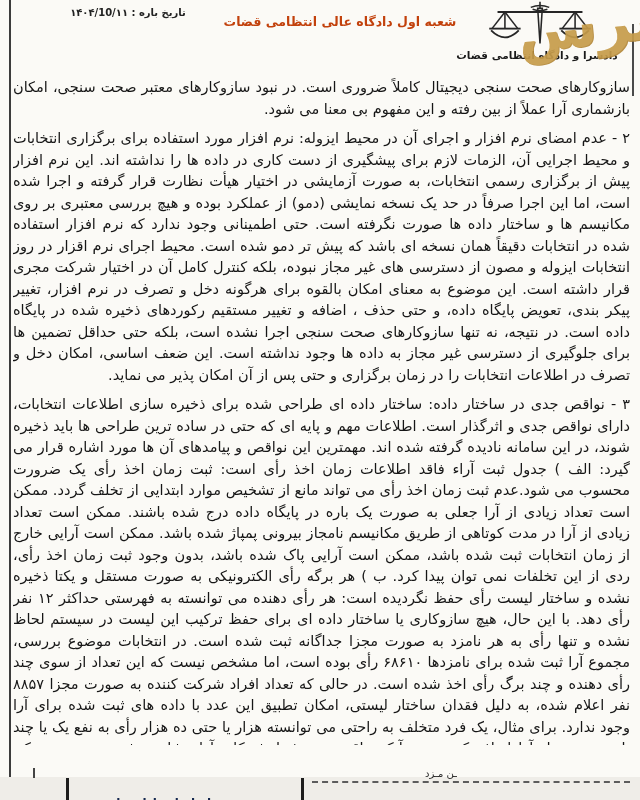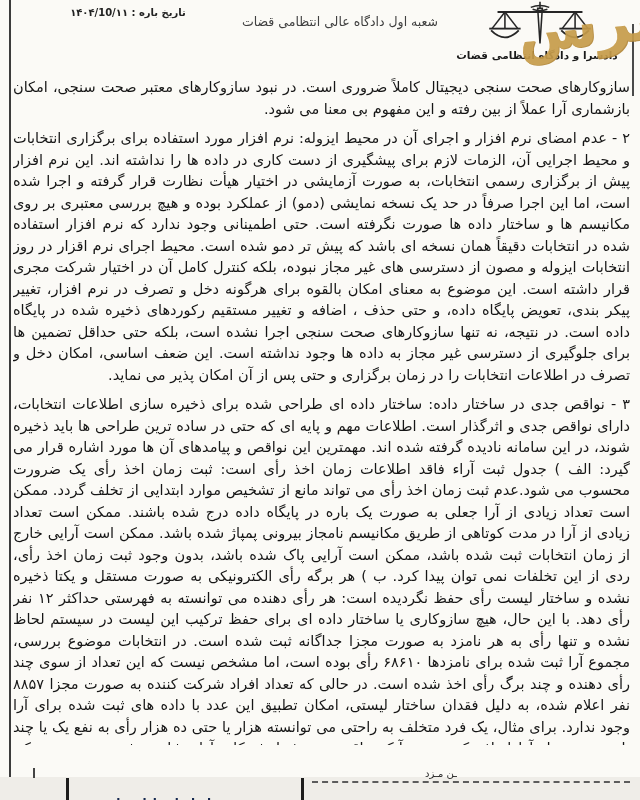--- a/index.html
+++ b/index.html
@@ -10,21 +10,21 @@
     color:#1b1b1b;
   }
   
   .left-rule{position:absolute;left:9px;top:0;bottom:0;width:2px;background:#3c3c3c;}
   .right-rule{position:absolute;left:632px;top:24px;height:72px;width:1.5px;background:#4a4a4a;}
 
   
   .meta{position:absolute;left:22px;top:3px;width:212px;direction:rtl;text-align:center;
         font-size:10px;font-weight:bold;line-height:19px;color:#222;}
   .center-head{position:absolute;left:218px;top:14px;width:244px;text-align:center;direction:rtl;}
-  .branch-title{font-size:12.5px;font-weight:normal;color:#404040;}
+  .branch-title{font-size:12.5px;font-weight:bold;color:#c2410c;}
   .doc-title{margin-top:15px;font-size:16.5px;font-weight:bold;color:#111;}
   .emblem{position:absolute;right:44px;top:0;width:112px;height:48px;}
   .emblem svg{width:100%;height:100%;}
   .emblem-caption{position:absolute;right:10px;top:49px;width:186px;text-align:center;direction:rtl;
                   font-size:10.5px;font-weight:bold;color:#1a1a1a;}
   .gold-logo{
     position:absolute;left:548px;top:-16px;width:220px;
     font-size:58px;font-weight:bold;color:#c69c4a;opacity:.92;
     transform:rotate(-6deg);direction:rtl;white-space:nowrap;
     text-shadow:1px 1px 0 #b3883a;

